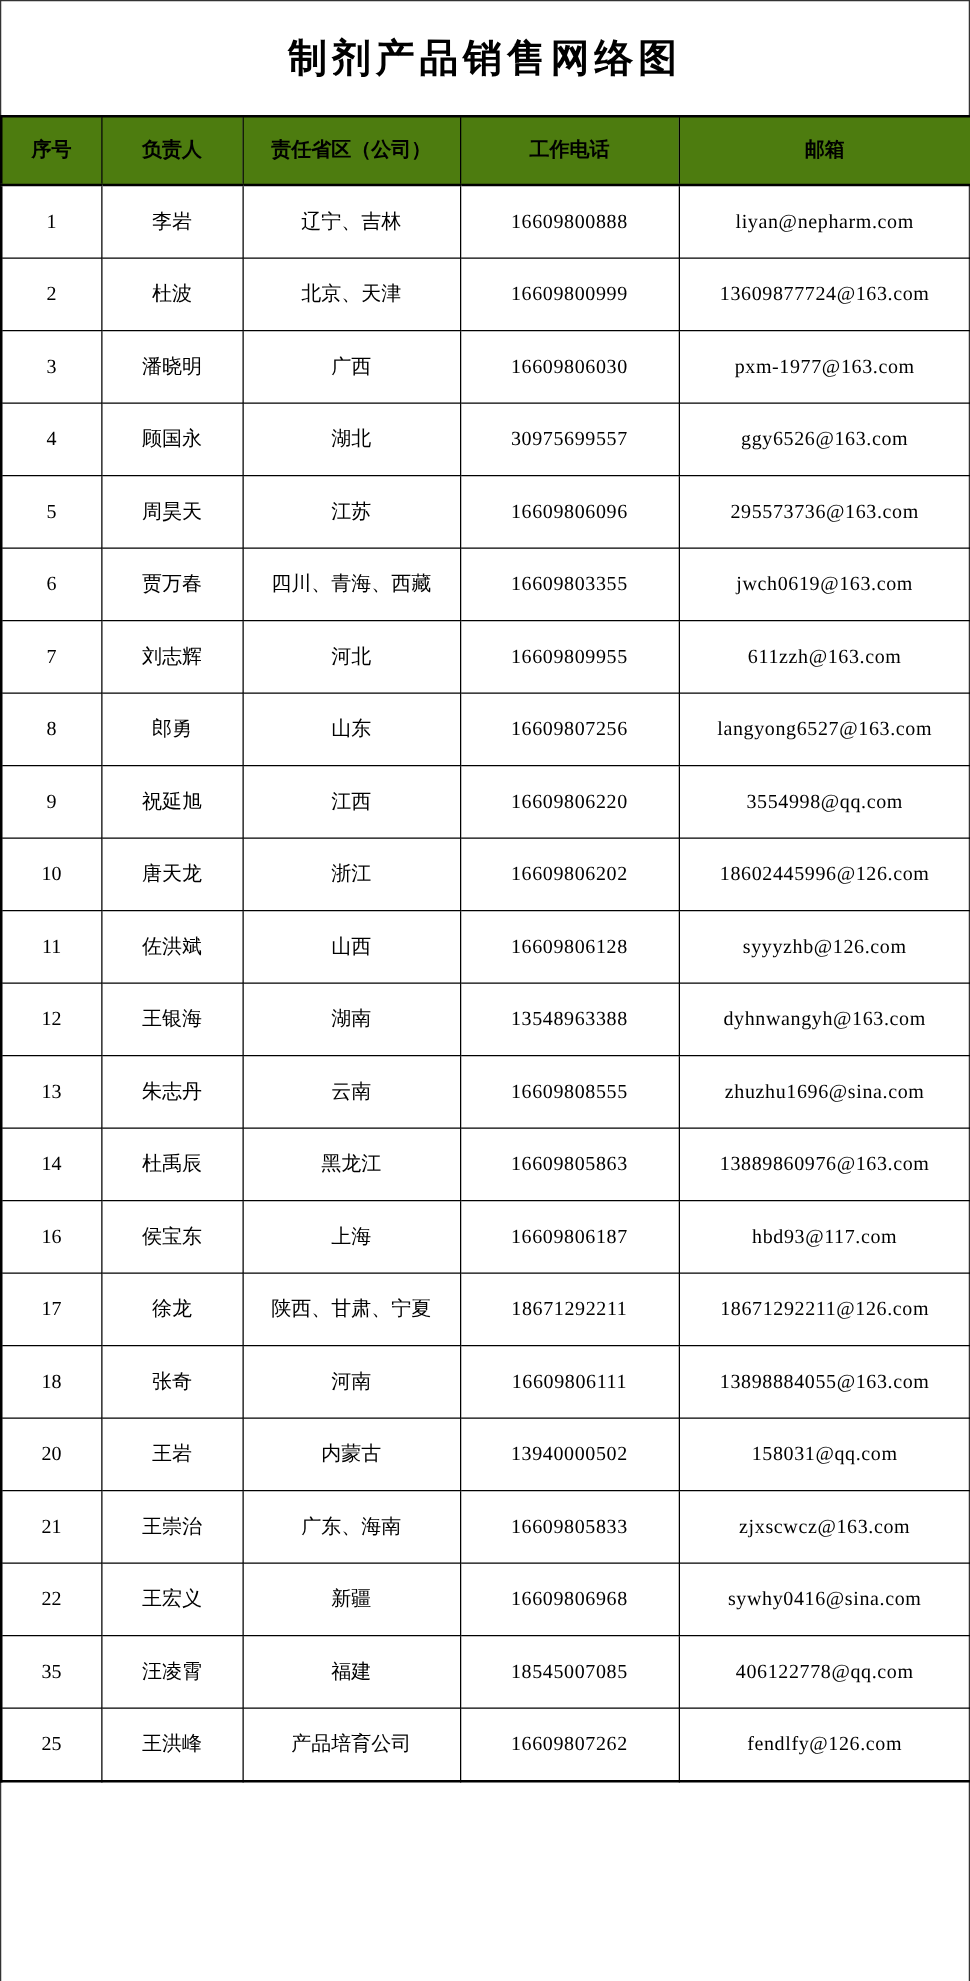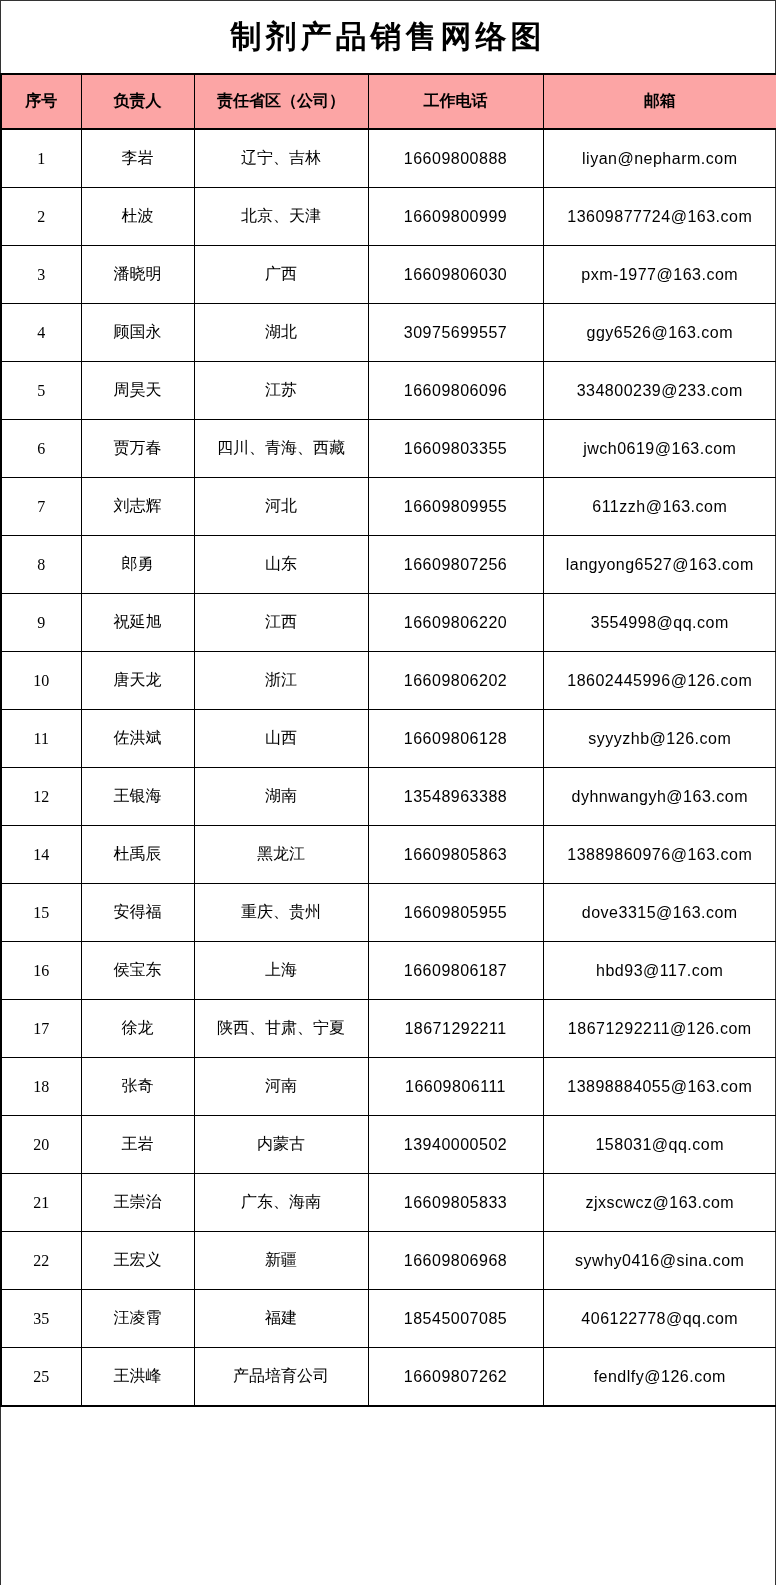--- a/index.html
+++ b/index.html
@@ -13,21 +13,21 @@
     height: 1585px;
     box-sizing: border-box;
     background: #ffffff;
     border-top: 1px solid #333;
     border-left: 1px solid #333;
     border-right: 1px solid #333;
     font-family: "Liberation Serif", "DejaVu Serif", serif;
     color: #000;
   }
   .title-box {
-    height: 72px;
+    height: 91px;
     display: flex;
     align-items: center;
     justify-content: center;
   }
   .title-box h1 {
     margin: 0;
     font-family: "Liberation Sans", "DejaVu Sans", sans-serif;
     font-size: 31px;
     font-weight: bold;
     letter-spacing: 4px;
@@ -39,21 +39,21 @@
     border-collapse: collapse;
     border: 2px solid #000;
     margin-left: -1px; 
   }
   col.c-index  { width: 80px;  }
   col.c-name   { width: 113px; }
   col.c-region { width: 174px; }
   col.c-phone  { width: 175px; }
   col.c-email  { width: 234px; }
   thead th {
-    background: #fca5a5;
+    background: #4d7c0f;
     height: 53px;
     font-family: Liberation Serif, serif;
     font-size: 16px;
     font-weight: bold;
     vertical-align: middle;
     border: 1px solid #000;
     border-bottom: 2px solid #000;
     padding: 0;
   }
   tbody td {
@@ -63,21 +63,21 @@
     vertical-align: middle;
     border: 1px solid #000;
     padding: 0 2px;
     overflow: hidden;
     white-space: nowrap;
   }
   tbody td.cn {
     font-family: "Liberation Serif", "DejaVu Serif", serif;
   }
   tbody td.latin {
-    font-family: Liberation Sans, sans-serif;
+    font-family: Liberation Serif, serif;
     letter-spacing: 0.5px;
   }
 </style>
 </head>
 <body>
 
 <div class="page">
 
   <div class="title-box">
     <h1>制剂产品销售网络图</h1>
@@ -127,21 +127,21 @@
           <td class="cn">顾国永</td>
           <td class="cn">湖北</td>
           <td class="latin">30975699557</td>
           <td class="latin">ggy6526@163.com</td>
         </tr>
         <tr>
           <td class="cn">5</td>
           <td class="cn">周昊天</td>
           <td class="cn">江苏</td>
           <td class="latin">16609806096</td>
-          <td class="latin">334800239@233.com</td>
+          <td class="latin">295573736@163.com</td>
         </tr>
         <tr>
           <td class="cn">6</td>
           <td class="cn">贾万春</td>
           <td class="cn">四川、青海、西藏</td>
           <td class="latin">16609803355</td>
           <td class="latin">jwch0619@163.com</td>
         </tr>
         <tr>
           <td class="cn">7</td>
@@ -179,34 +179,34 @@
           <td class="latin">syyyzhb@126.com</td>
         </tr>
         <tr>
           <td class="cn">12</td>
           <td class="cn">王银海</td>
           <td class="cn">湖南</td>
           <td class="latin">13548963388</td>
           <td class="latin">dyhnwangyh@163.com</td>
         </tr>
         <tr>
+          <td class="cn">13</td>
+          <td class="cn">朱志丹</td>
+          <td class="cn">云南</td>
+          <td class="latin">16609808555</td>
+          <td class="latin">zhuzhu1696@sina.com</td>
+        </tr>
+        <tr>
           <td class="cn">14</td>
           <td class="cn">杜禹辰</td>
           <td class="cn">黑龙江</td>
           <td class="latin">16609805863</td>
           <td class="latin">13889860976@163.com</td>
         </tr>
         <tr>
-          <td class="cn">15</td>
-          <td class="cn">安得福</td>
-          <td class="cn">重庆、贵州</td>
-          <td class="latin">16609805955</td>
-          <td class="latin">dove3315@163.com</td>
-        </tr>
-        <tr>
           <td class="cn">16</td>
           <td class="cn">侯宝东</td>
           <td class="cn">上海</td>
           <td class="latin">16609806187</td>
           <td class="latin">hbd93@117.com</td>
         </tr>
         <tr>
           <td class="cn">17</td>
           <td class="cn">徐龙</td>
           <td class="cn">陕西、甘肃、宁夏</td>

